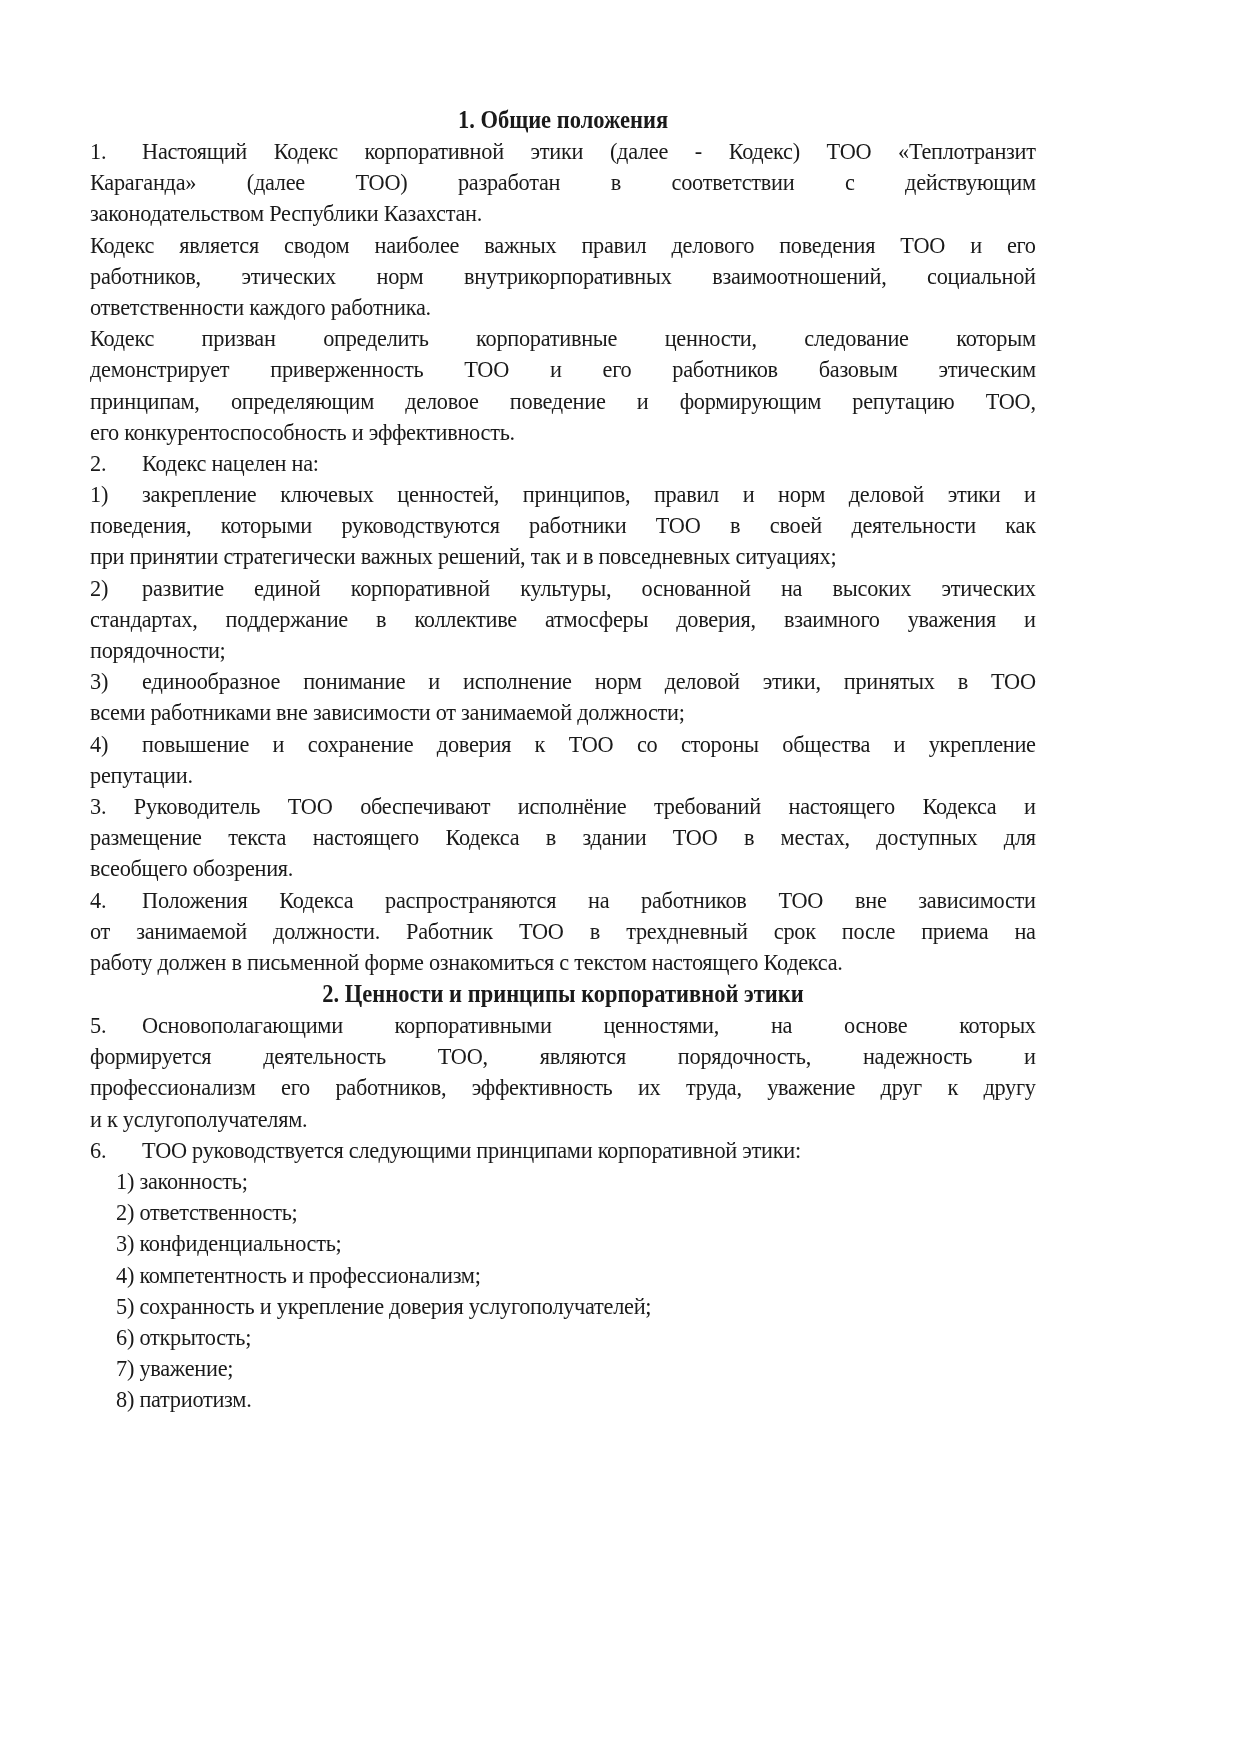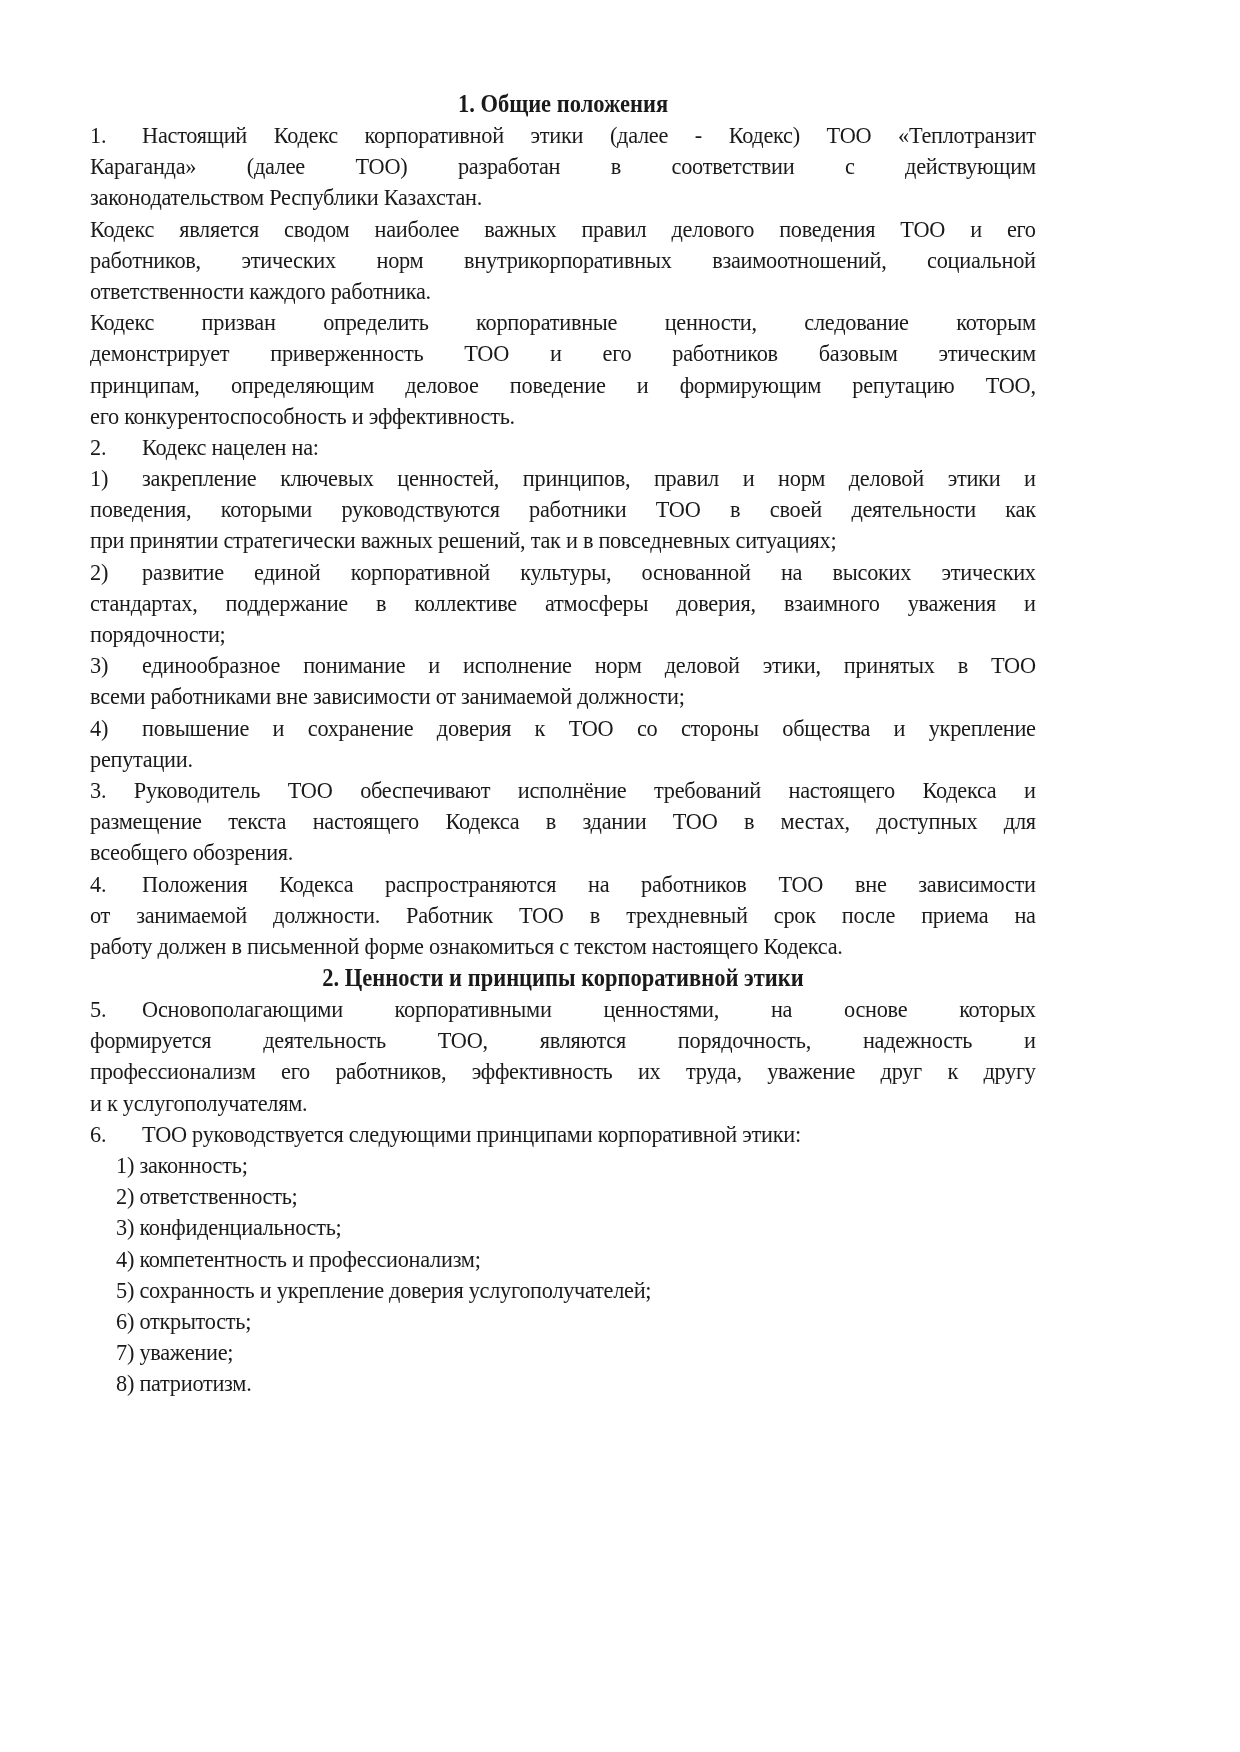--- a/index.html
+++ b/index.html
@@ -2,21 +2,21 @@
 <html><head>
   <meta charset="utf-8">
   <style>
     html, body { margin: 0; padding: 0; background: #ffffff; }
     body {
       width: 1240px; height: 1752px; position: relative; overflow: hidden;
       font-family: "Liberation Serif", "DejaVu Serif", serif;
       color: #1a1a1a;
     }
     .page {
-      position: absolute; left: 90px; top: 88px; width: 946px;
+      position: absolute; left: 90px; top: 104px; width: 946px;
     }
     .line {
       height: 31.2px; line-height: 31.2px; font-size: 24px;
       white-space: nowrap; letter-spacing: -0.3px;
       transform: scaleX(0.93); transform-origin: left center;
       width: 107.5%;
     }
     .line.j { text-align: justify; text-align-last: justify; }
     .heading {
       font-weight: bold; text-align: center; font-size: 25px;

